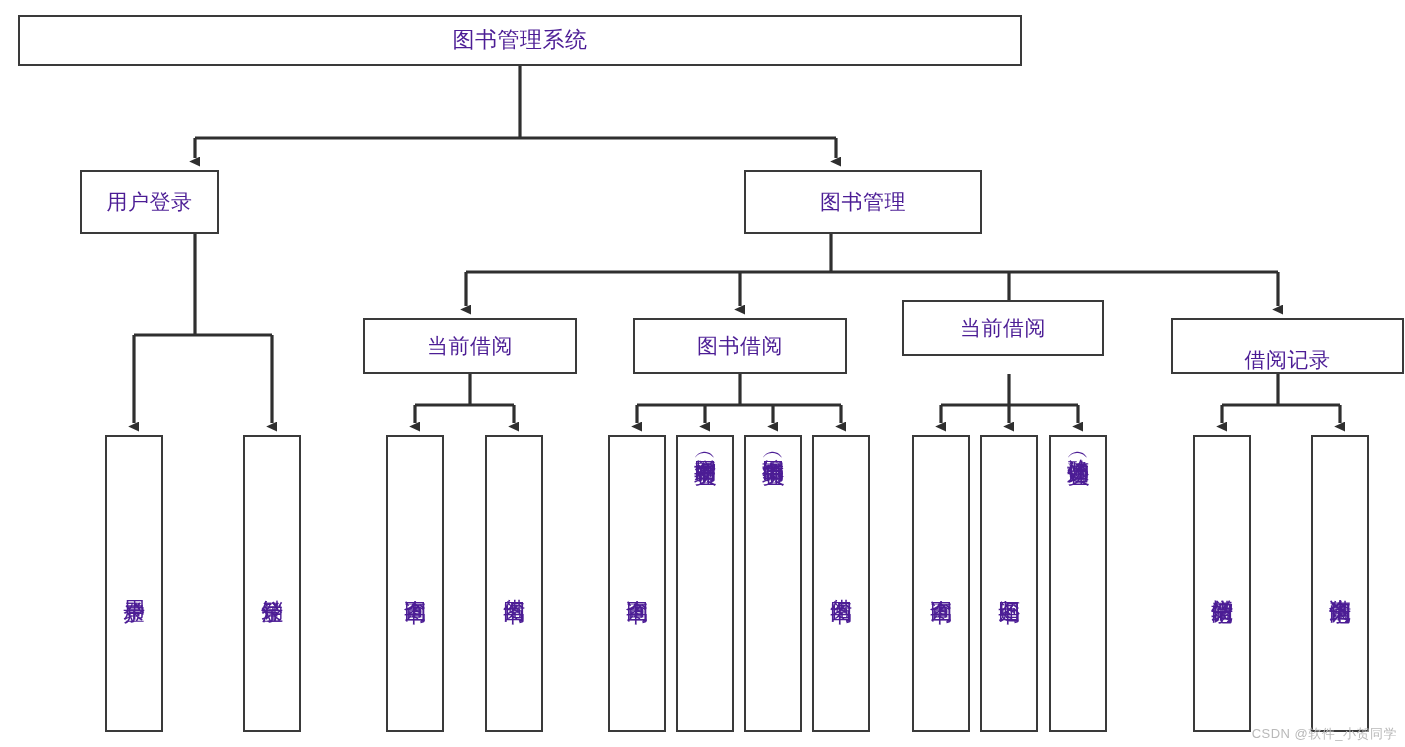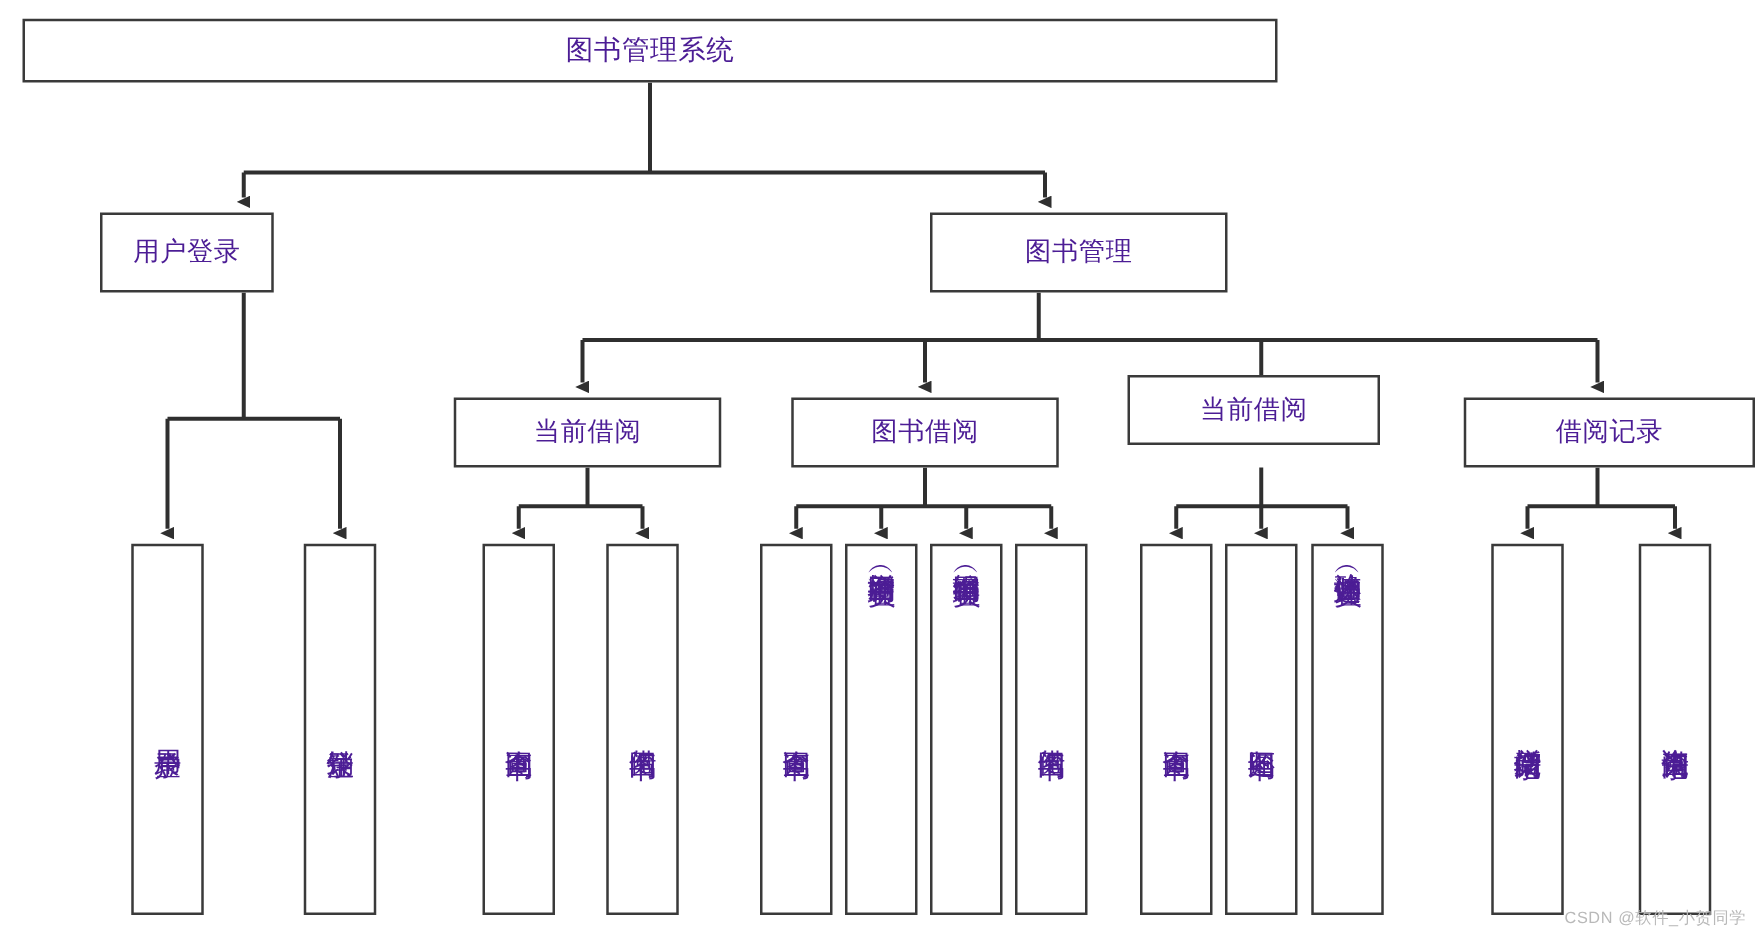--- a/index.html
+++ b/index.html
@@ -142,21 +142,21 @@
   </div>
 
   <div class="node" style="left:633px; top:318px; width:214px; height:56px;">
     <span class="label">图书借阅</span>
   </div>
 
   <div class="node" style="left:902px; top:300px; width:202px; height:56px;">
     <span class="label">当前借阅</span>
   </div>
 
-  <div class="node" style="left:1171px; top:318px; width:233px; height:56px;">
+  <div class="node" style="left:1171px; top:318px; width:233px; height:56px;align-items:flex-end;">
     <span class="label">借阅记录</span>
   </div>
 
   <div class="node vertical mid" style="left:105px; top:435px; width:58px; height:297px;">
     <span class="label">用户登录</span>
   </div>
   <div class="node vertical mid" style="left:243px; top:435px; width:58px; height:297px;">
     <span class="label">注销登录</span>
   </div>
 

